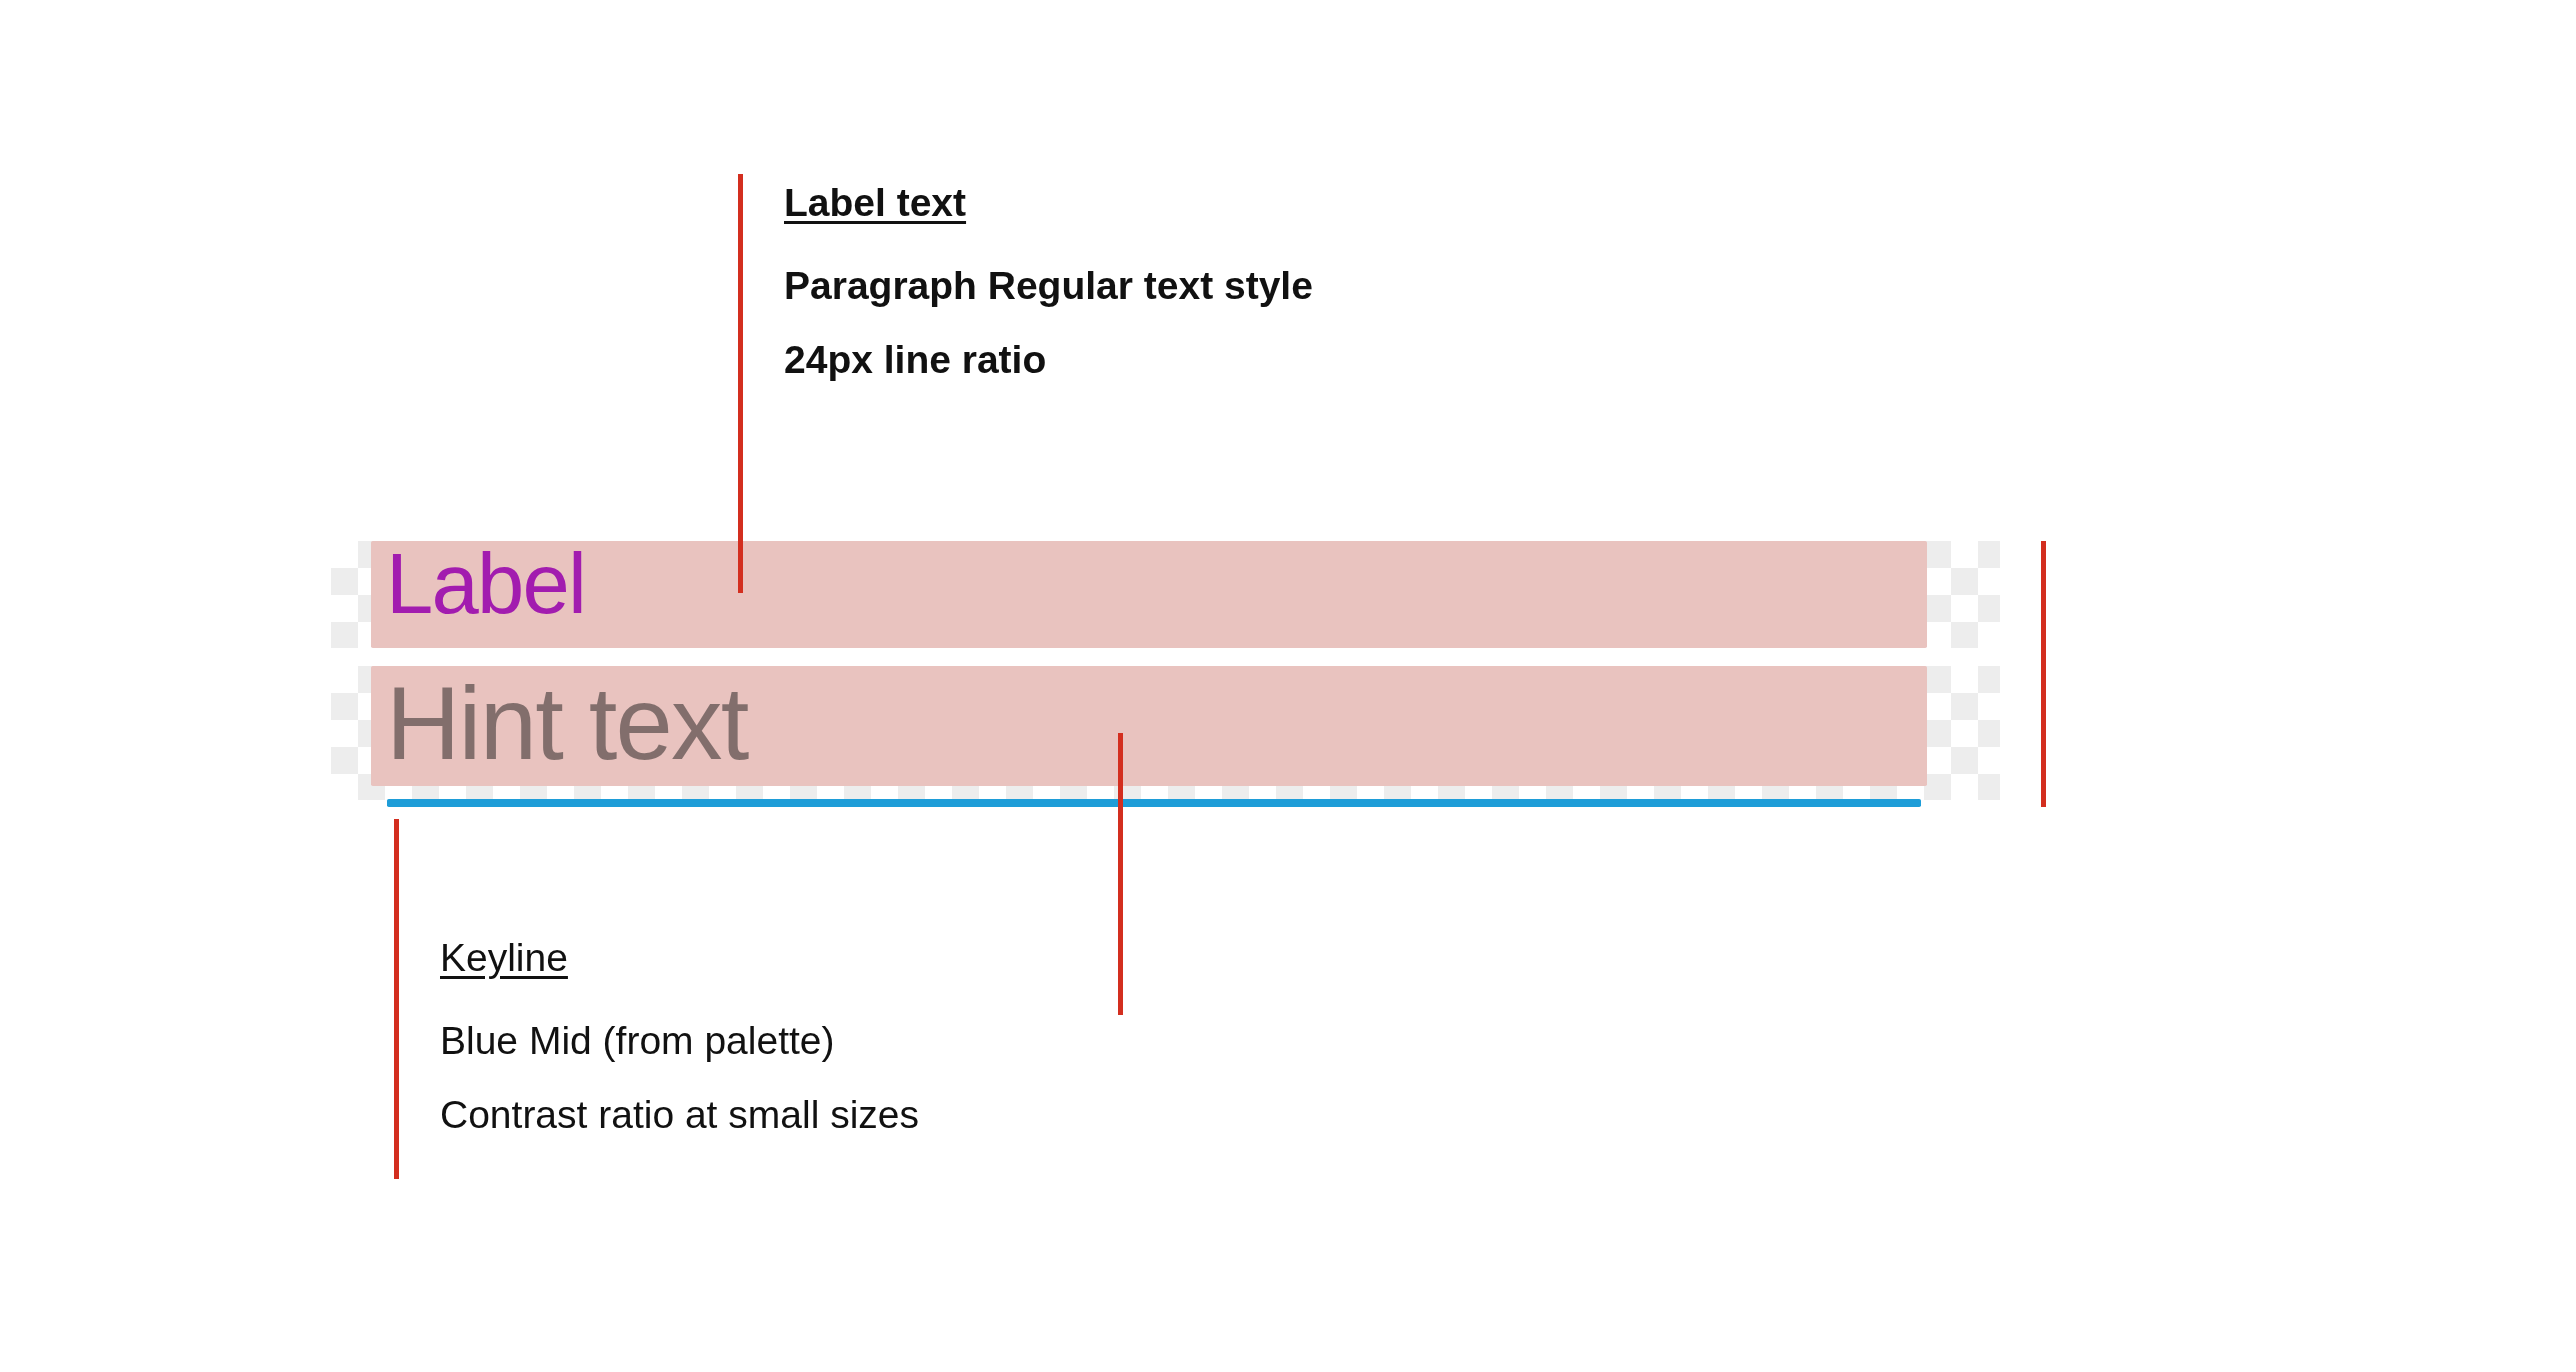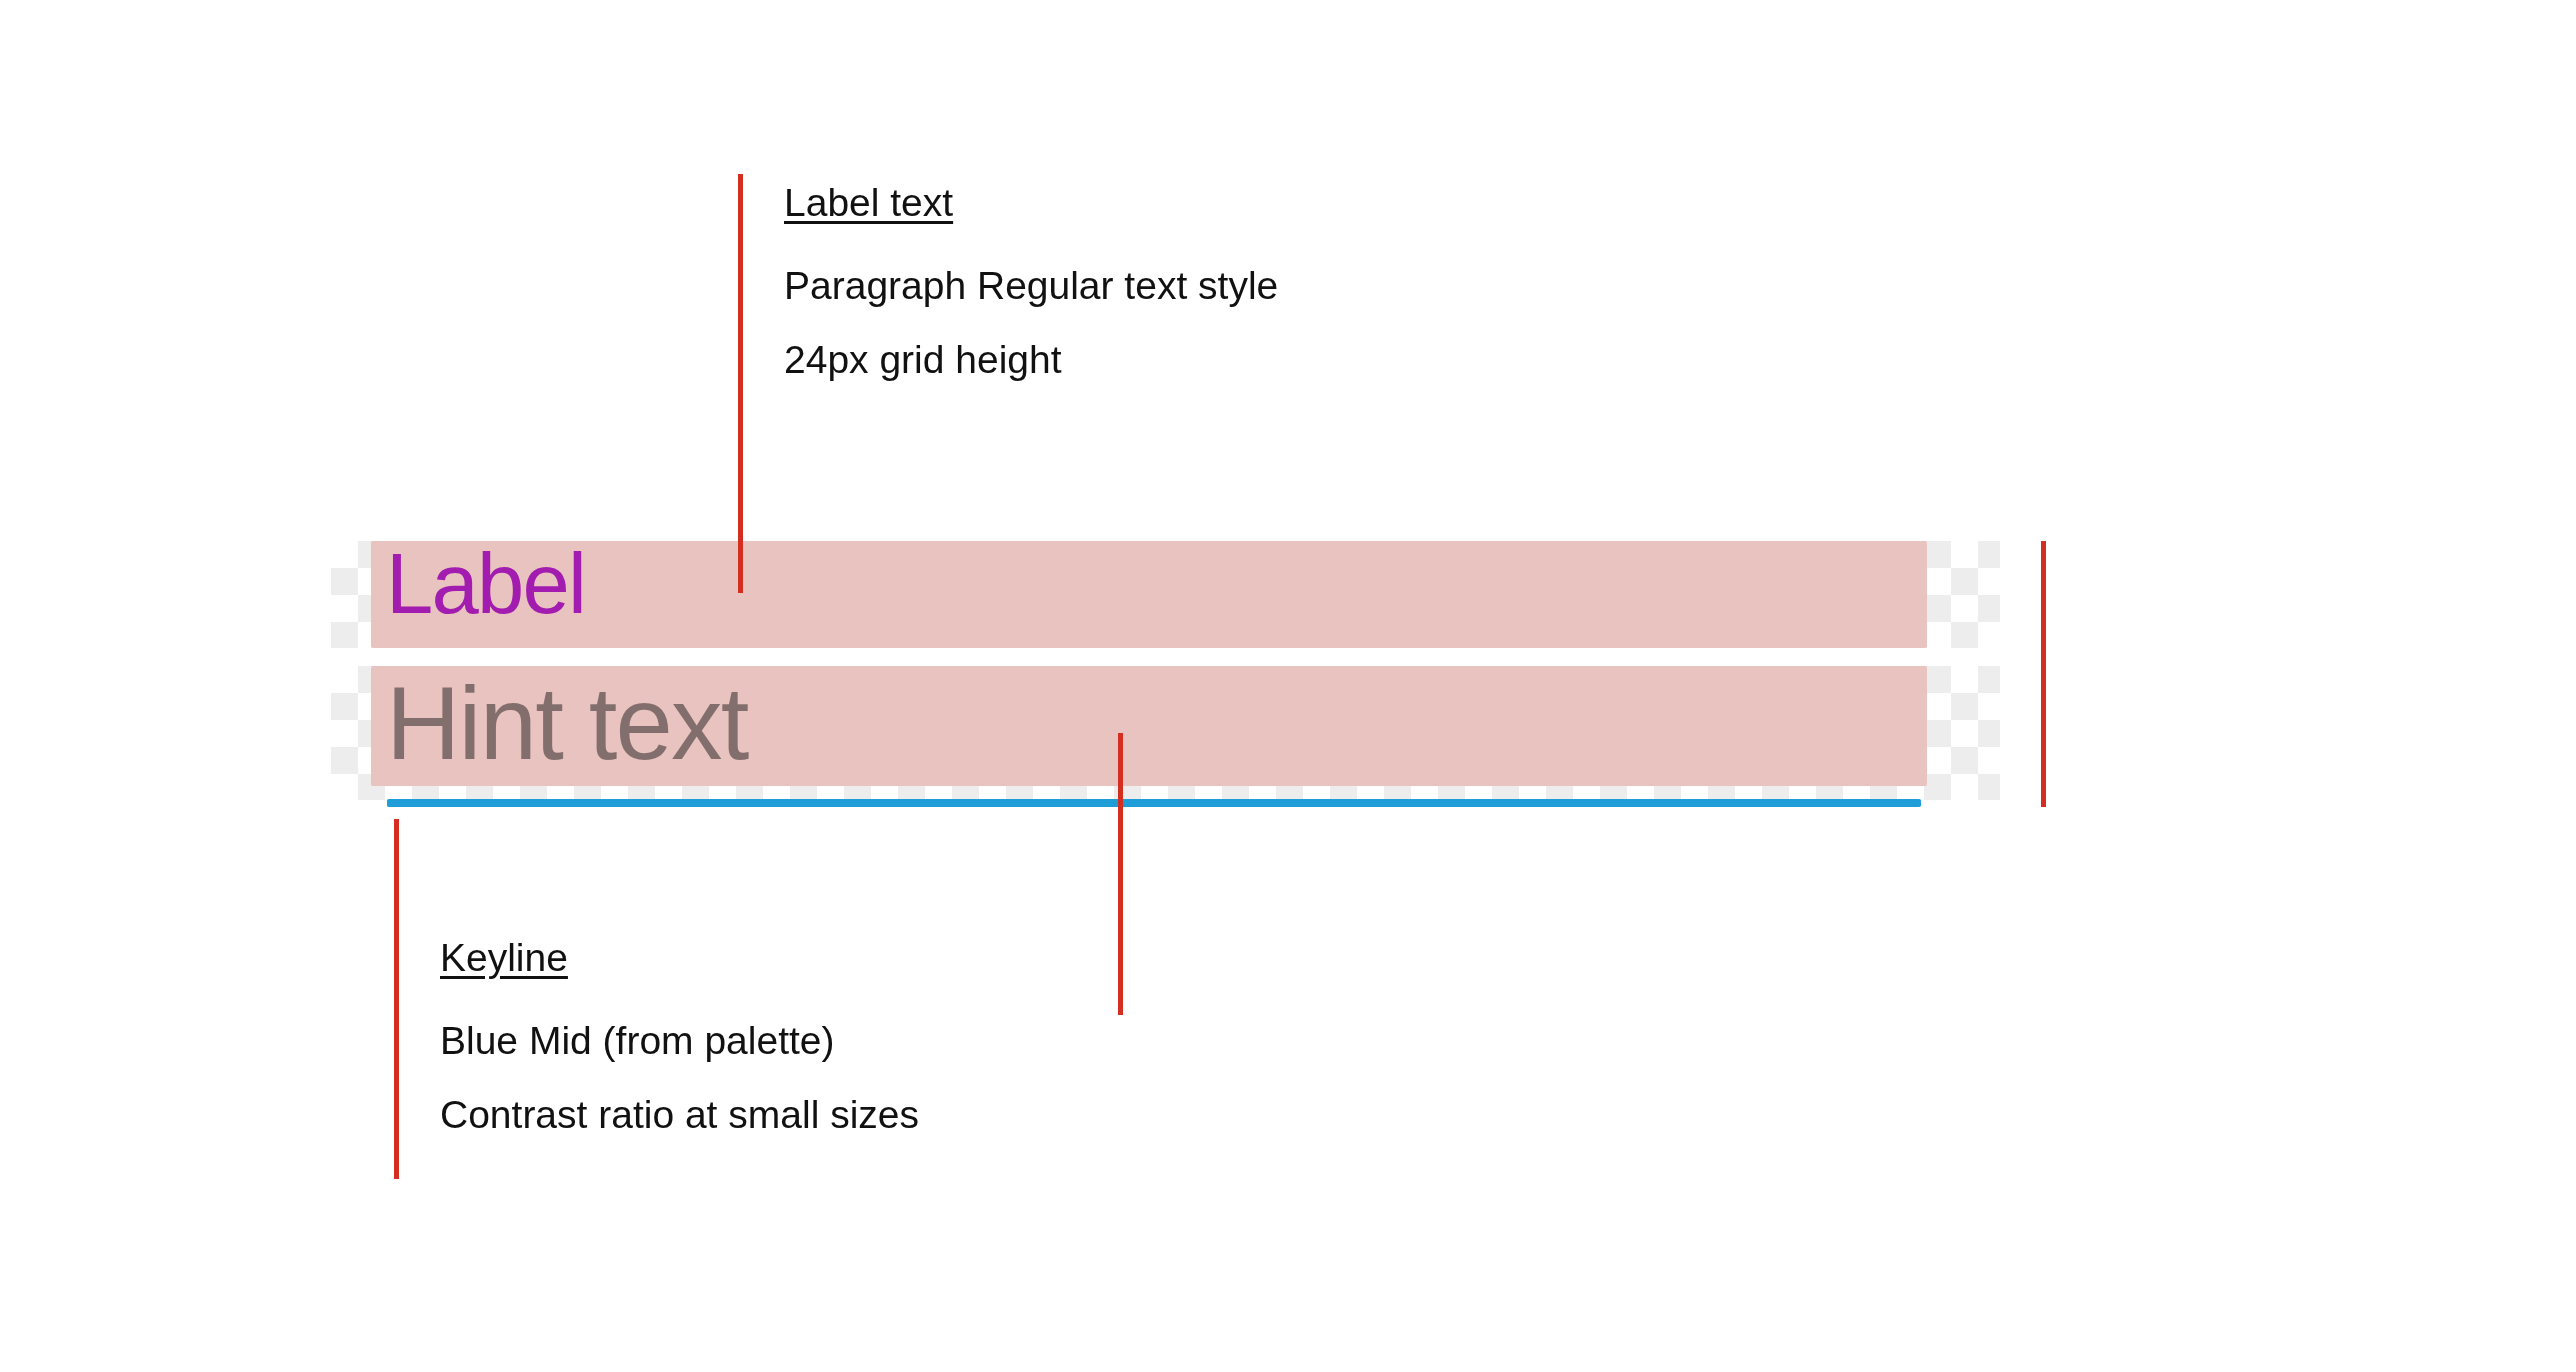--- a/index.html
+++ b/index.html
@@ -114,24 +114,24 @@
 
   <div class="pink pink-top"></div>
   <div class="pink pink-bot"></div>
 
   <div class="keyline"></div>
 
   <div class="label-text">Label</div>
   <div class="hint-text">Hint text</div>
 
   <div class="lead" style="left:738px; top:174px; height:419px;"></div>
-  <div class="anno" style="left:784px; top:179px;">
+  <div class="anno" style="left:784px; top:179px;font-weight:bold;">
     <span class="heading">Label text</span>
     <span class="line">Paragraph Regular text style</span>
-    <span class="line">24px grid height</span>
+    <span class="line">24px line ratio</span>
   </div>
 
   <div class="lead" style="left:2041px; top:541px; height:266px;"></div>
 
   <div class="lead" style="left:394px; top:819px; height:360px;"></div>
   <div class="anno" style="left:440px; top:934px;">
     <span class="heading">Keyline</span>
     <span class="line">Blue Mid (from palette)</span>
     <span class="line">Contrast ratio at small sizes</span>
   </div>

